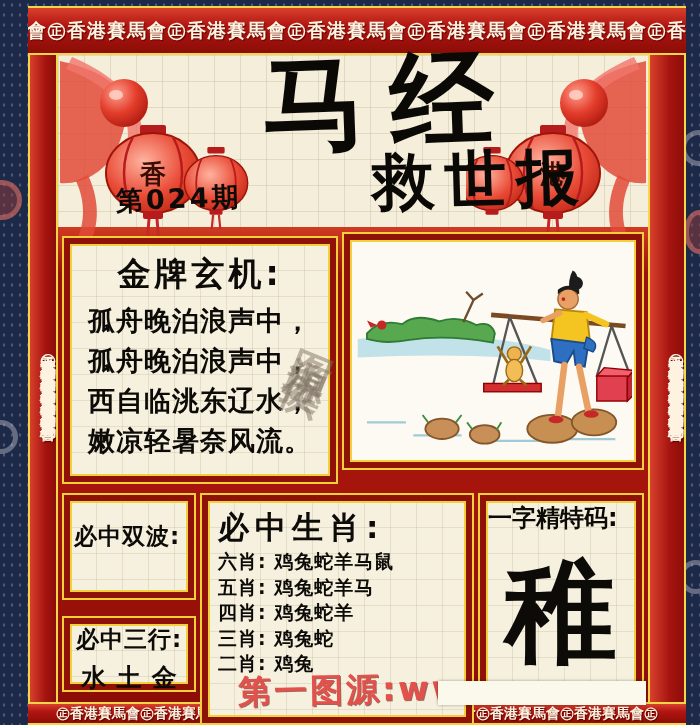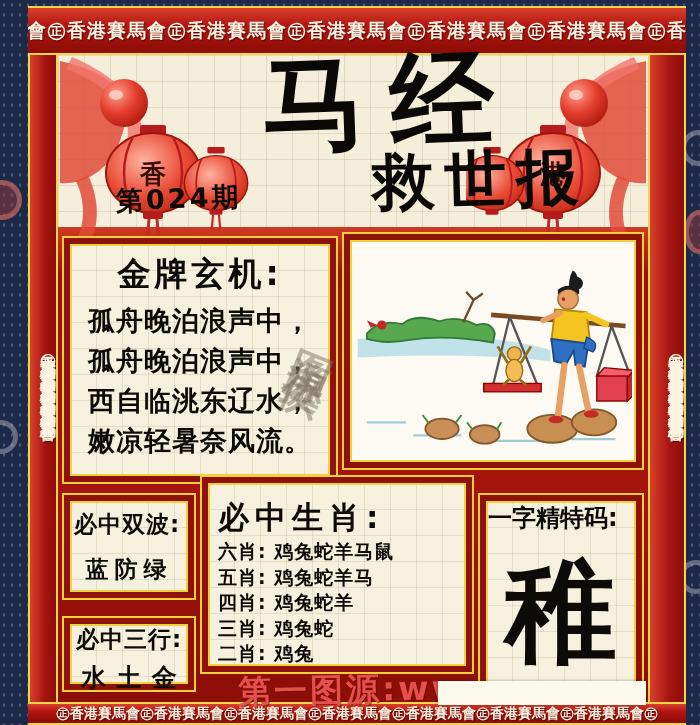--- a/index.html
+++ b/index.html
@@ -71,23 +71,23 @@
     box-shadow: 0 0 0 2px #f3cf3a, inset 0 0 0 2px #f3cf3a;
     background-color:#f6f0de;
     background-image:
       linear-gradient(rgba(150,138,96,.18) 1px, transparent 1px),
       linear-gradient(90deg, rgba(150,138,96,.18) 1px, transparent 1px);
     background-size: 26px 26px;
     z-index:2;
   }
   .box-poem   { left:6px;   top:183px; width:272px; height:244px; padding:8px 10px;text-align:center; }
   .box-illus  { left:286px; top:179px; width:298px; height:234px; padding:4px; background:#fcfaf2; }
-  .box-dw     { left:6px;   top:440px; width:130px; height:103px; padding:8px 4px; }
+  .box-dw     { left:6px;   top:440px; width:130px; height:103px; padding:20px 4px; }
   .box-th     { left:6px;   top:563px; width:130px; height:72px;  padding:0 6px; }
-  .box-zodiac { left:144px; top:422px; width:270px; height:195px; padding:14px 10px; }
+  .box-zodiac { left:144px; top:440px; width:270px; height:228px; padding:6px 10px; }
   .box-code   { left:422px; top:440px; width:162px; height:195px; padding:1px 2px; }
 
   .poem-heading { font-size:33px; font-weight:bold; letter-spacing:4px; margin-bottom:4px; }
   .poem-line { font-size:27px; font-weight:bold; line-height:1.48; white-space:nowrap; letter-spacing:1px; }
 
   .panel-heading { font-size:23px; font-weight:bold; white-space:nowrap; letter-spacing:1px; }
   .dw-value { font-size:23px; font-weight:bold; text-align:center; margin-top:14px; letter-spacing:6px; }
   .elements-row { display:flex; justify-content:space-around; margin-top:6px; }
   .element-val { font-size:25px; font-weight:bold; }
 
@@ -262,21 +262,20 @@
           <path d="M227,128 L220,184" stroke="#e8a064" stroke-width="7" stroke-linecap="round"></path>
           <path d="M243,130 L253,178" stroke="#e8a064" stroke-width="7" stroke-linecap="round"></path>
           <ellipse cx="218" cy="187" rx="8" ry="4" fill="#c62828"></ellipse>
           <ellipse cx="256" cy="181" rx="8" ry="4" fill="#c62828"></ellipse>
         </g>
       </svg>
     </div>
 
     <div class="box box-dw">
       <div class="panel-heading">必中双波:</div>
-      <div class="dw-value">蓝防绿</div>
     </div>
 
     <div class="box box-th">
       <div class="panel-heading">必中三行:</div>
       <div class="elements-row">
           <span class="element-val">水</span>
           <span class="element-val">土</span>
           <span class="element-val">金</span>
         </div>
     </div>

